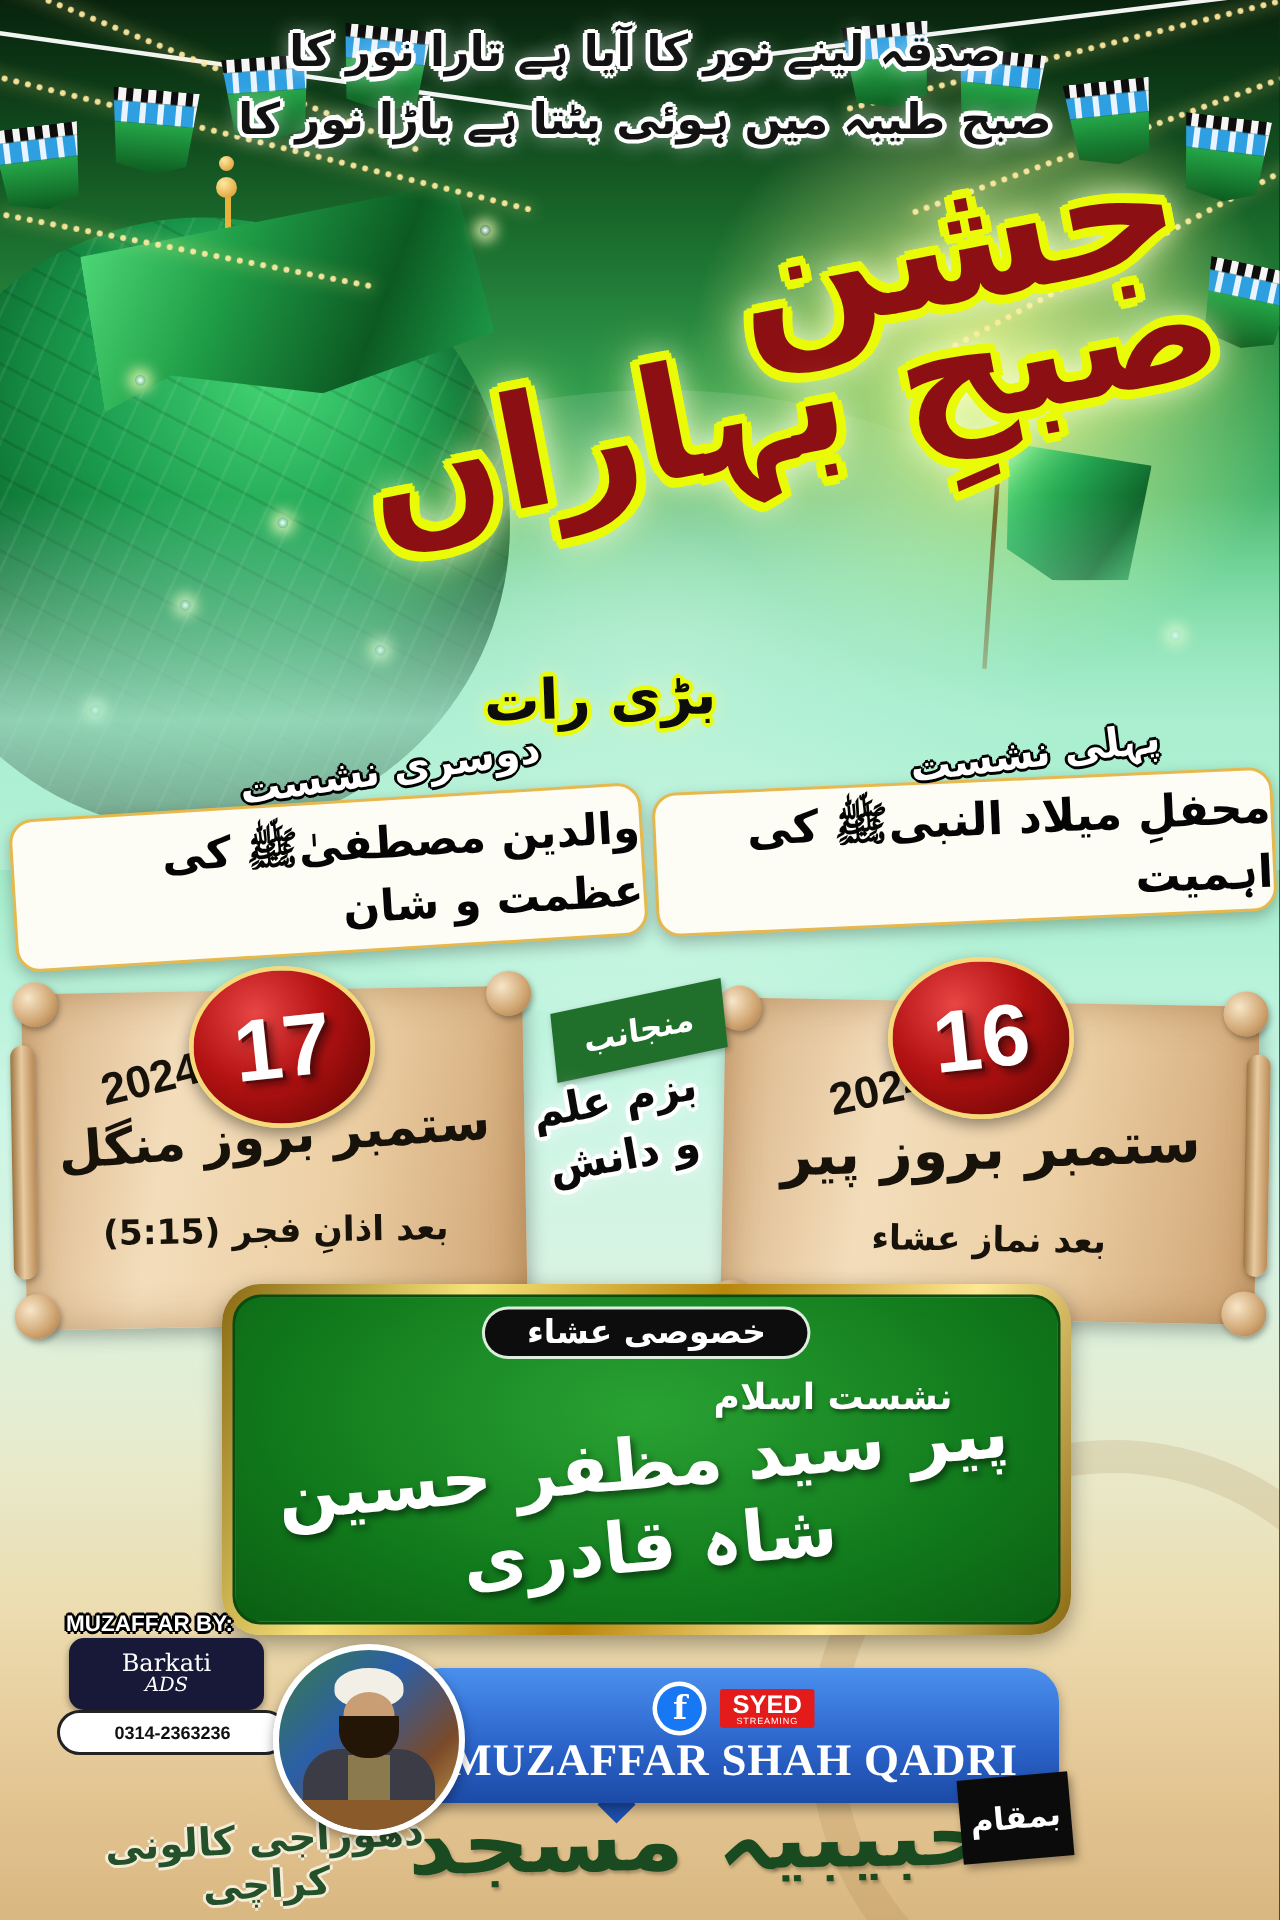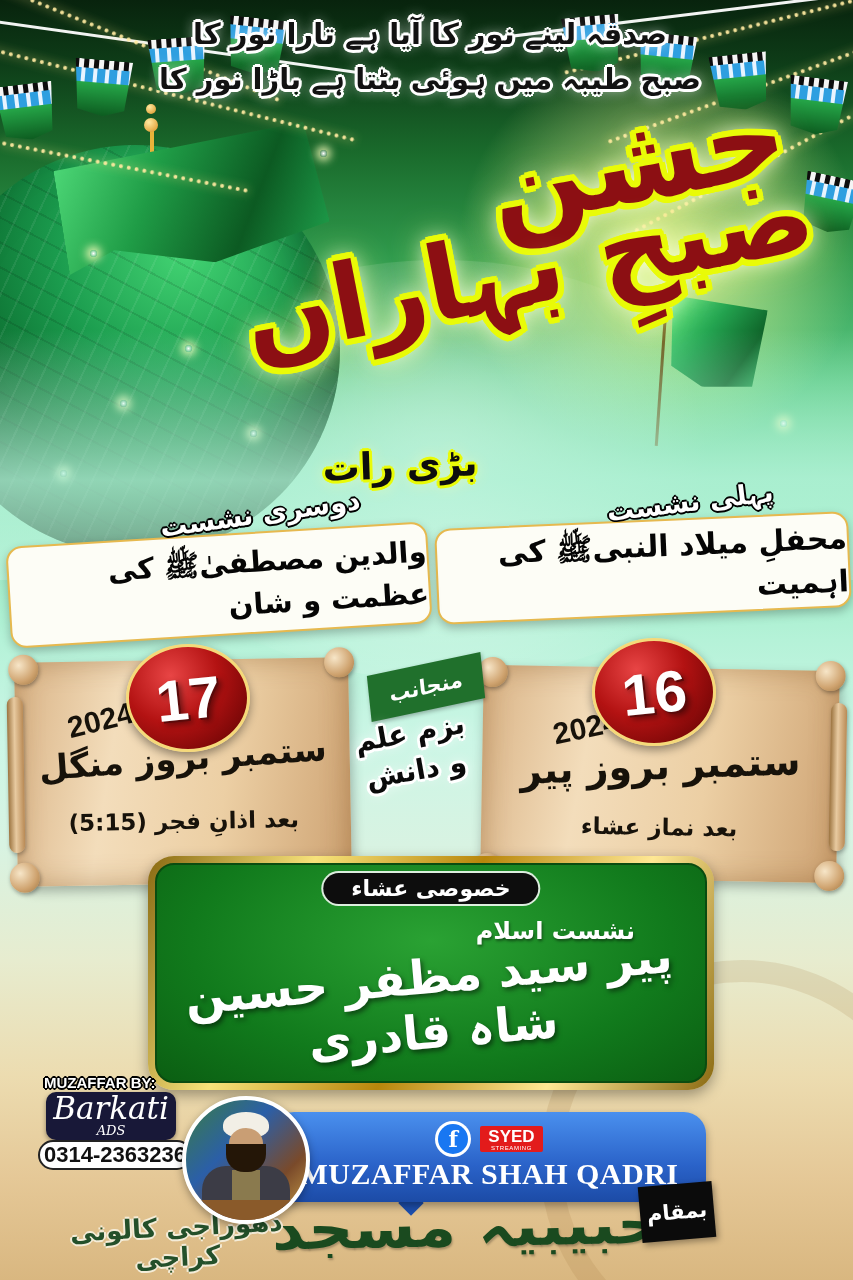--- a/index.html
+++ b/index.html
@@ -138,25 +138,25 @@
     text-shadow:1px 2px 3px rgba(0,0,0,.45);}
   .speech-name{position:absolute;top:84px;left:14px;right:14px;text-align:center;color:#fff;
     font-size:47px;line-height:1.18;transform:rotate(-5deg);
     text-shadow:2px 3px 5px rgba(0,0,0,.5);}
 
   
   .des-label{left:44px;top:1074px;z-index:6;color:#fff;font-size:15px;font-weight:bold;}
   .des-box{left:46px;top:1092px;width:130px;height:48px;z-index:6;background:#181838;border-radius:10px;
     display:flex;flex-direction:column;align-items:center;justify-content:center;color:#fff;
     box-shadow:0 2px 5px rgba(0,0,0,.4);}
-  .des-name{font-family:"DejaVu Serif",serif;font-style:italic;font-size:31px;line-height:1;}
+  .des-name{font-family:"DejaVu Serif",serif;font-size:16px;line-height:1;}
   .des-sub{font-family:"DejaVu Serif",serif;font-style:italic;font-size:13px;line-height:1.1;}
   .des-phone{left:38px;top:1140px;width:150px;height:26px;z-index:6;background:#fff;border:2px solid #222;
     border-radius:15px;display:flex;align-items:center;justify-content:center;
-    font-size:22px;font-weight:bold;color:#111;}
+    font-size:12px;font-weight:bold;color:#111;}
 
   
   .photo{left:182px;top:1096px;width:120px;height:120px;border-radius:50%;z-index:7;
     border:4px solid #fff;overflow:hidden;box-shadow:0 3px 8px rgba(0,0,0,.35);
     background:linear-gradient(135deg,#3a7d44 0%,#2b5fa8 38%,#7a4a2a 72%,#c9a04a 100%);}
   .ph-turban{position:absolute;left:37px;top:12px;width:46px;height:26px;border-radius:50% 50% 40% 40%;background:#f2efe6;}
   .ph-face{position:absolute;left:43px;top:28px;width:34px;height:30px;border-radius:50%;background:#c99e74;}
   .ph-beard{position:absolute;left:40px;top:44px;width:40px;height:28px;border-radius:0 0 18px 18px;background:#241607;}
   .ph-body{position:absolute;left:16px;top:66px;width:88px;height:42px;border-radius:24px 24px 0 0;background:#3c3c46;}
   .ph-vest{position:absolute;left:46px;top:70px;width:28px;height:38px;background:#8a7a4e;}

